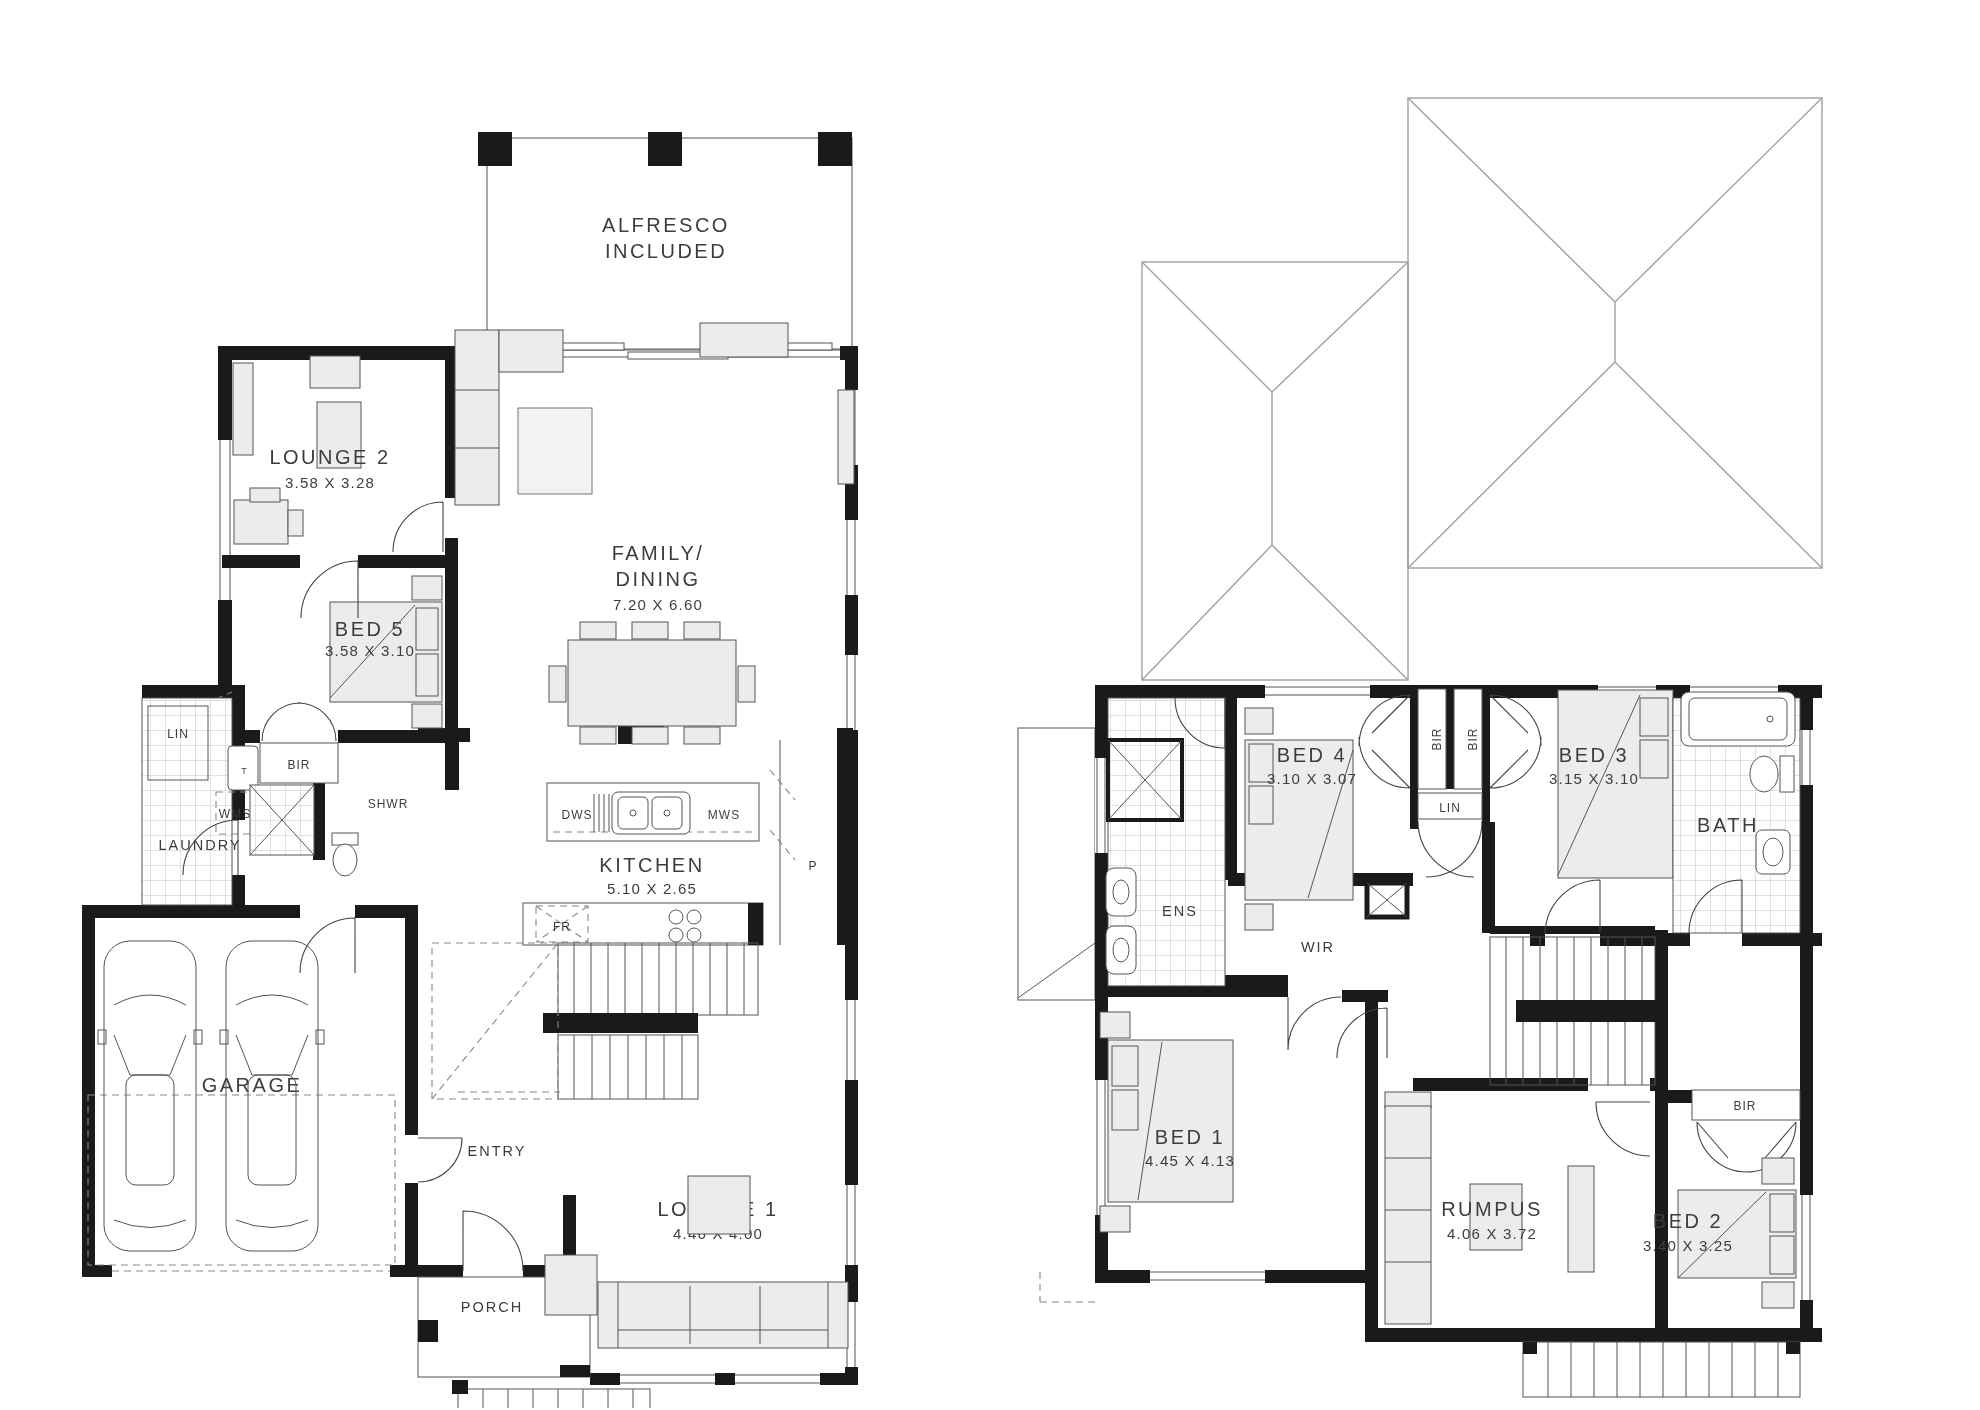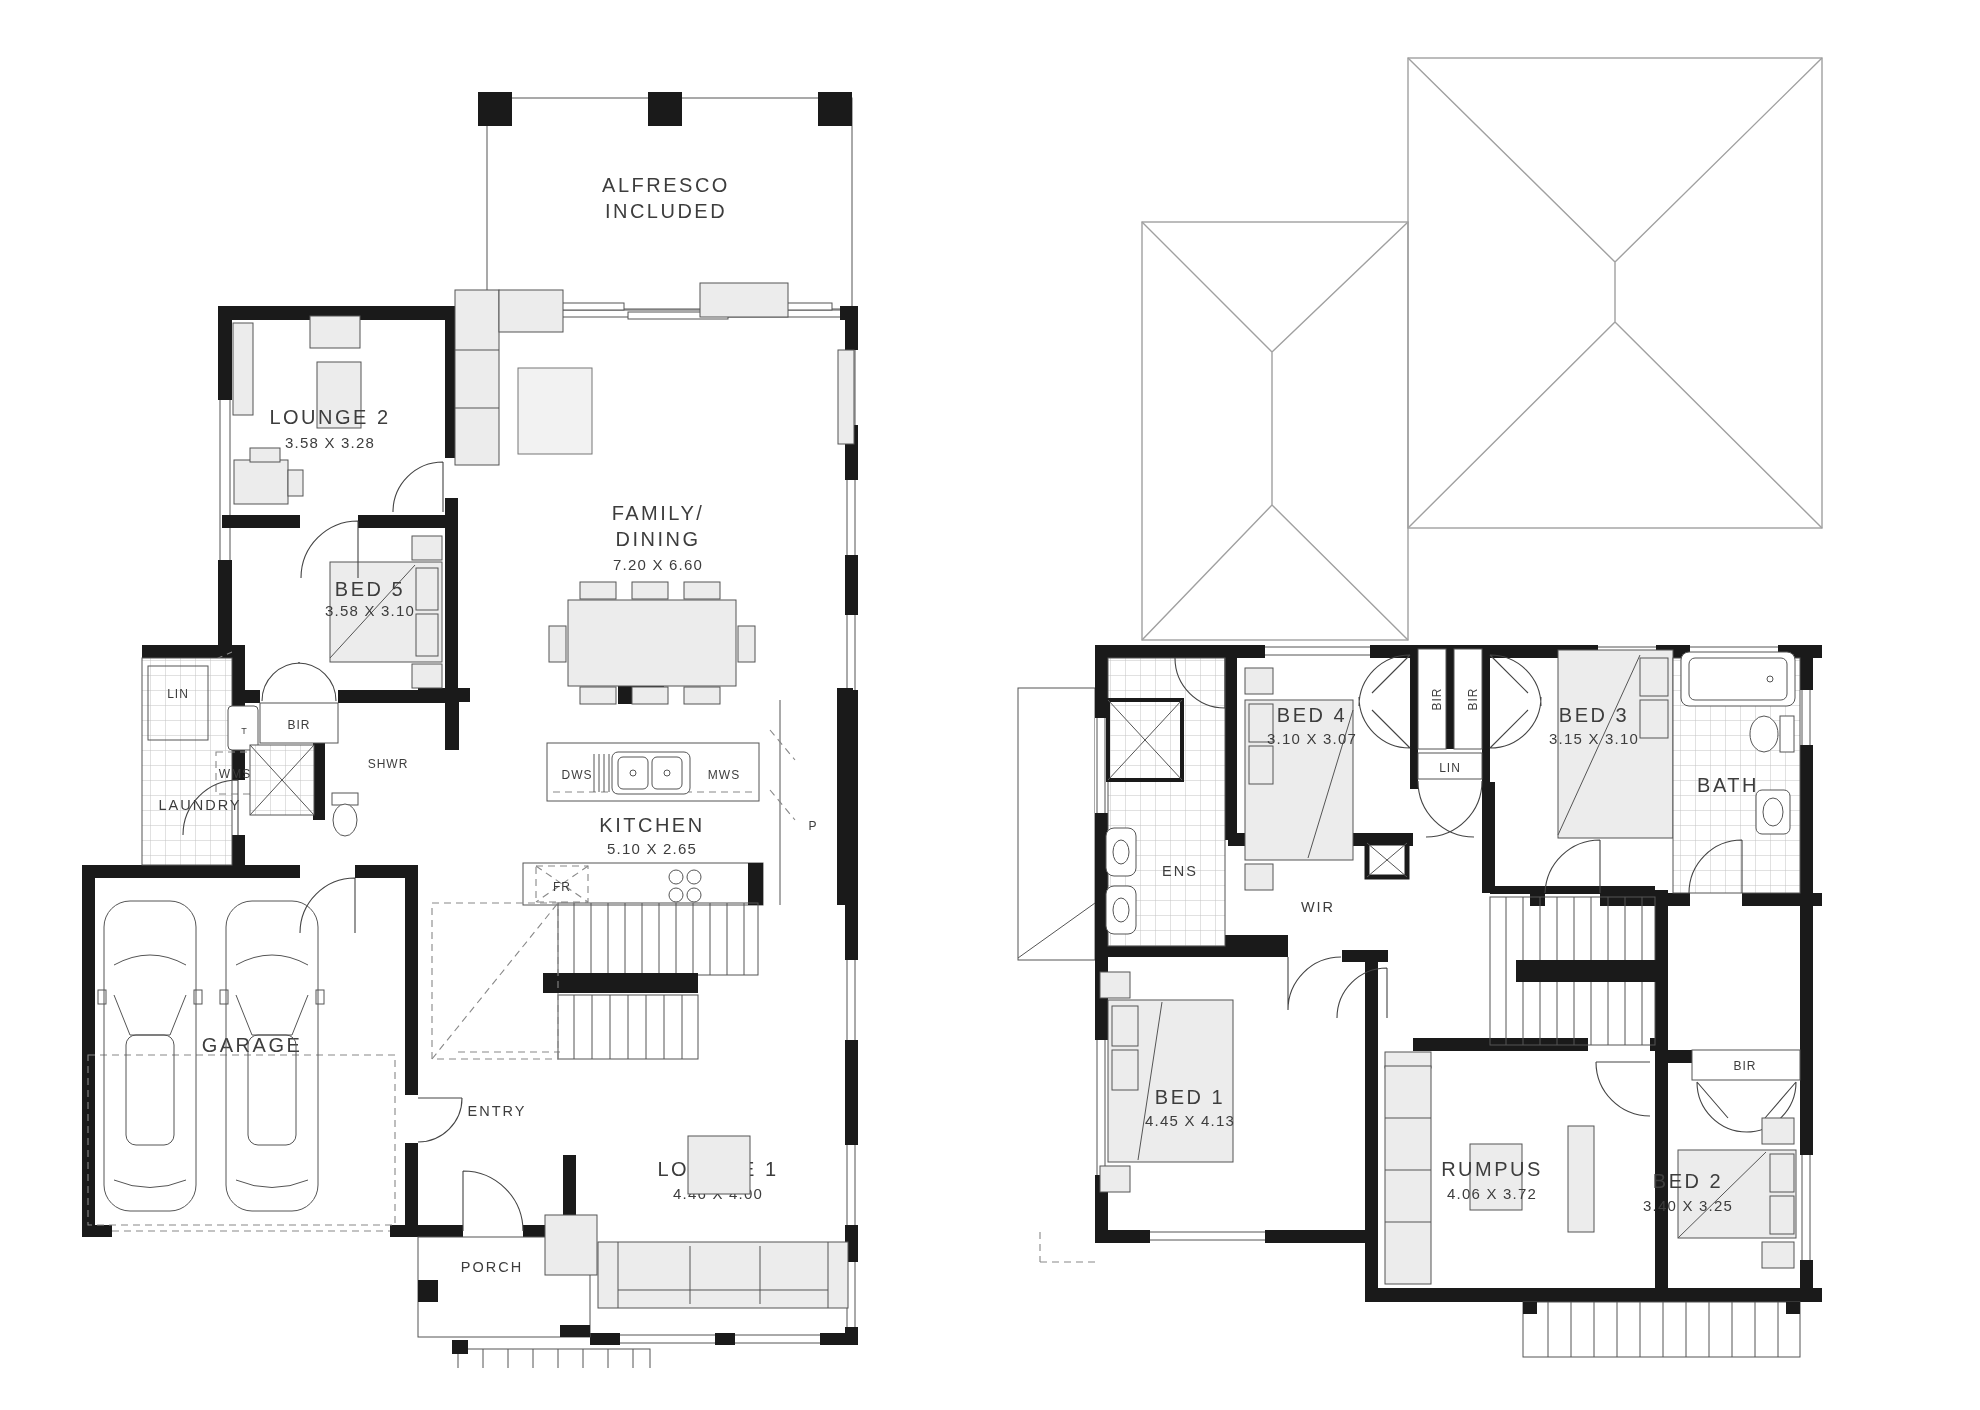--- a/index.html
+++ b/index.html
@@ -1,16 +1,16 @@
 <!DOCTYPE html>
 <html><head>
 <meta charset="utf-8">
 <style>
   html,body{margin:0;padding:0;background:#ffffff;}
-  .page{width:1980px;height:1368px;position:relative;background:#ffffff;overflow:hidden;}
+  .page{width:1980px;height:1368px;position:relative;background:#ffffff;overflow:hidden;margin-top:40px;}
   svg{display:block;}
   .wall{fill:#1a1a1a;}
   .furn{fill:#ececec;stroke:#555;stroke-width:1;}
   .rug{fill:#f2f2f2;stroke:#777;stroke-width:1;}
   .thin{fill:none;stroke:#555;stroke-width:1;}
   .thinw{fill:#ffffff;stroke:#555;stroke-width:1;}
   .arc{fill:none;stroke:#444;stroke-width:1.1;}
   .dash{fill:none;stroke:#888;stroke-width:1.1;stroke-dasharray:7 5;}
   .roof{fill:none;stroke:#a0a0a0;stroke-width:1.4;}
   .tile{fill:url(#tiles);stroke:#555;stroke-width:1;}

